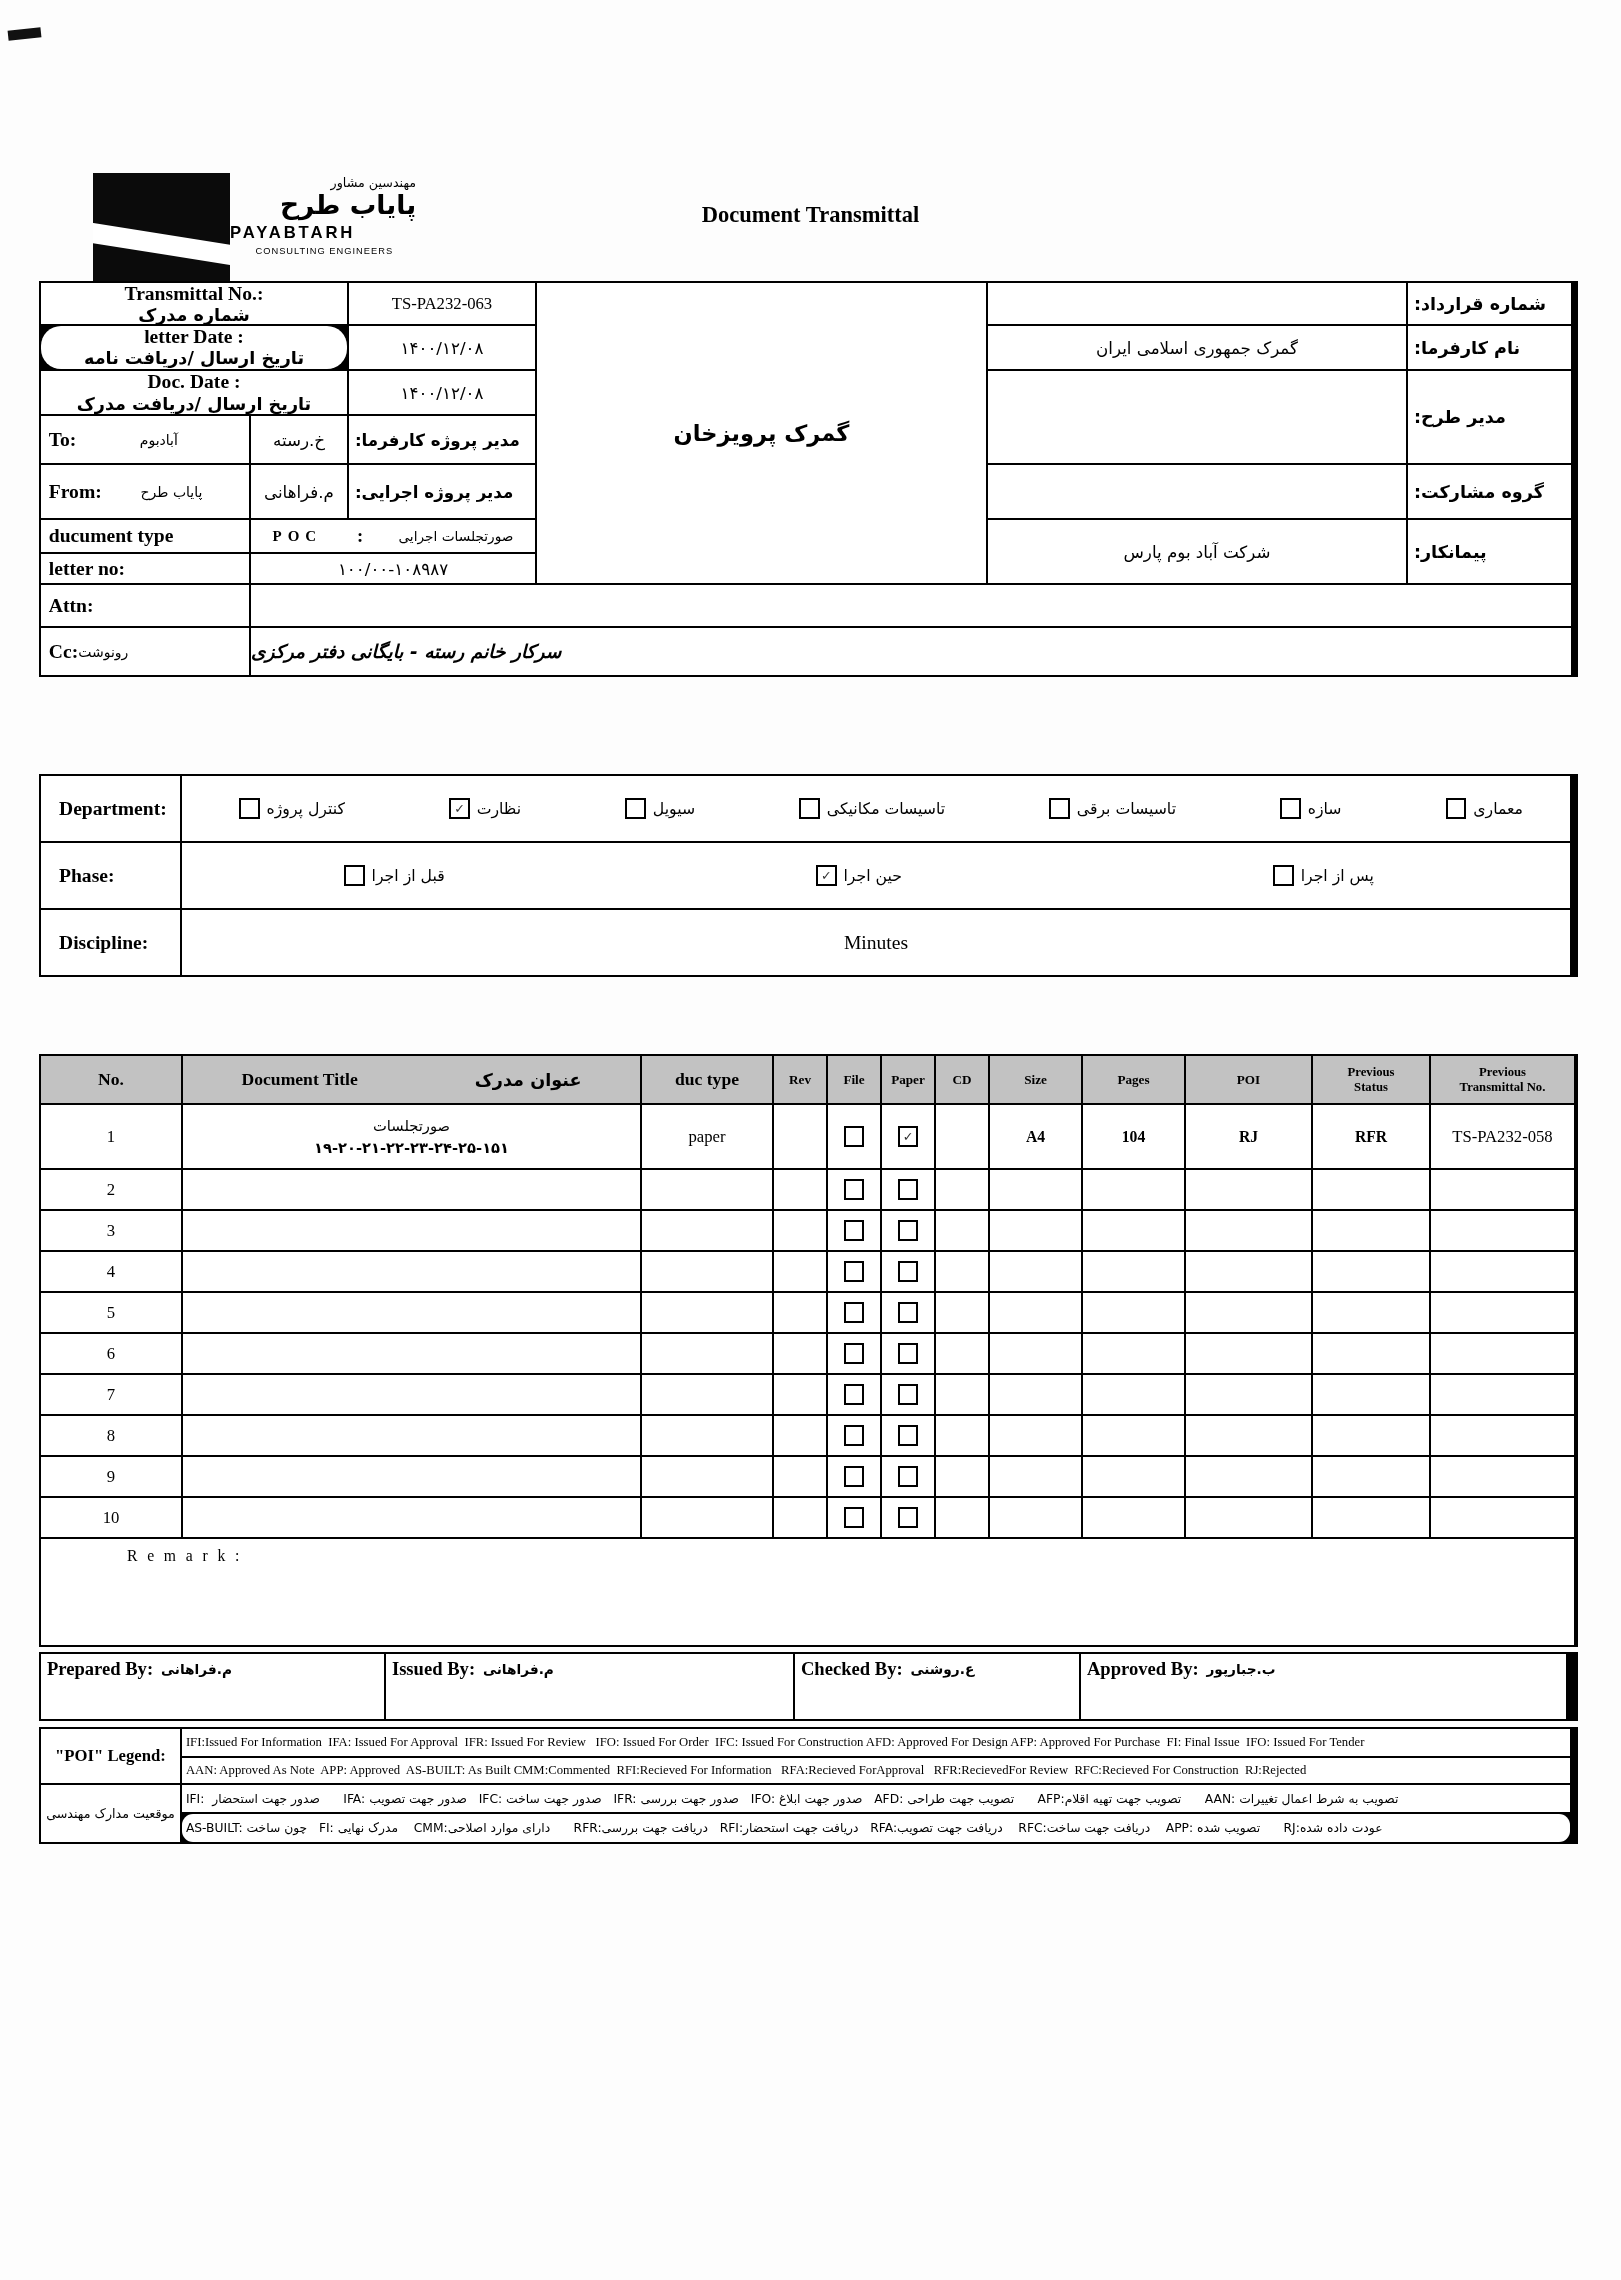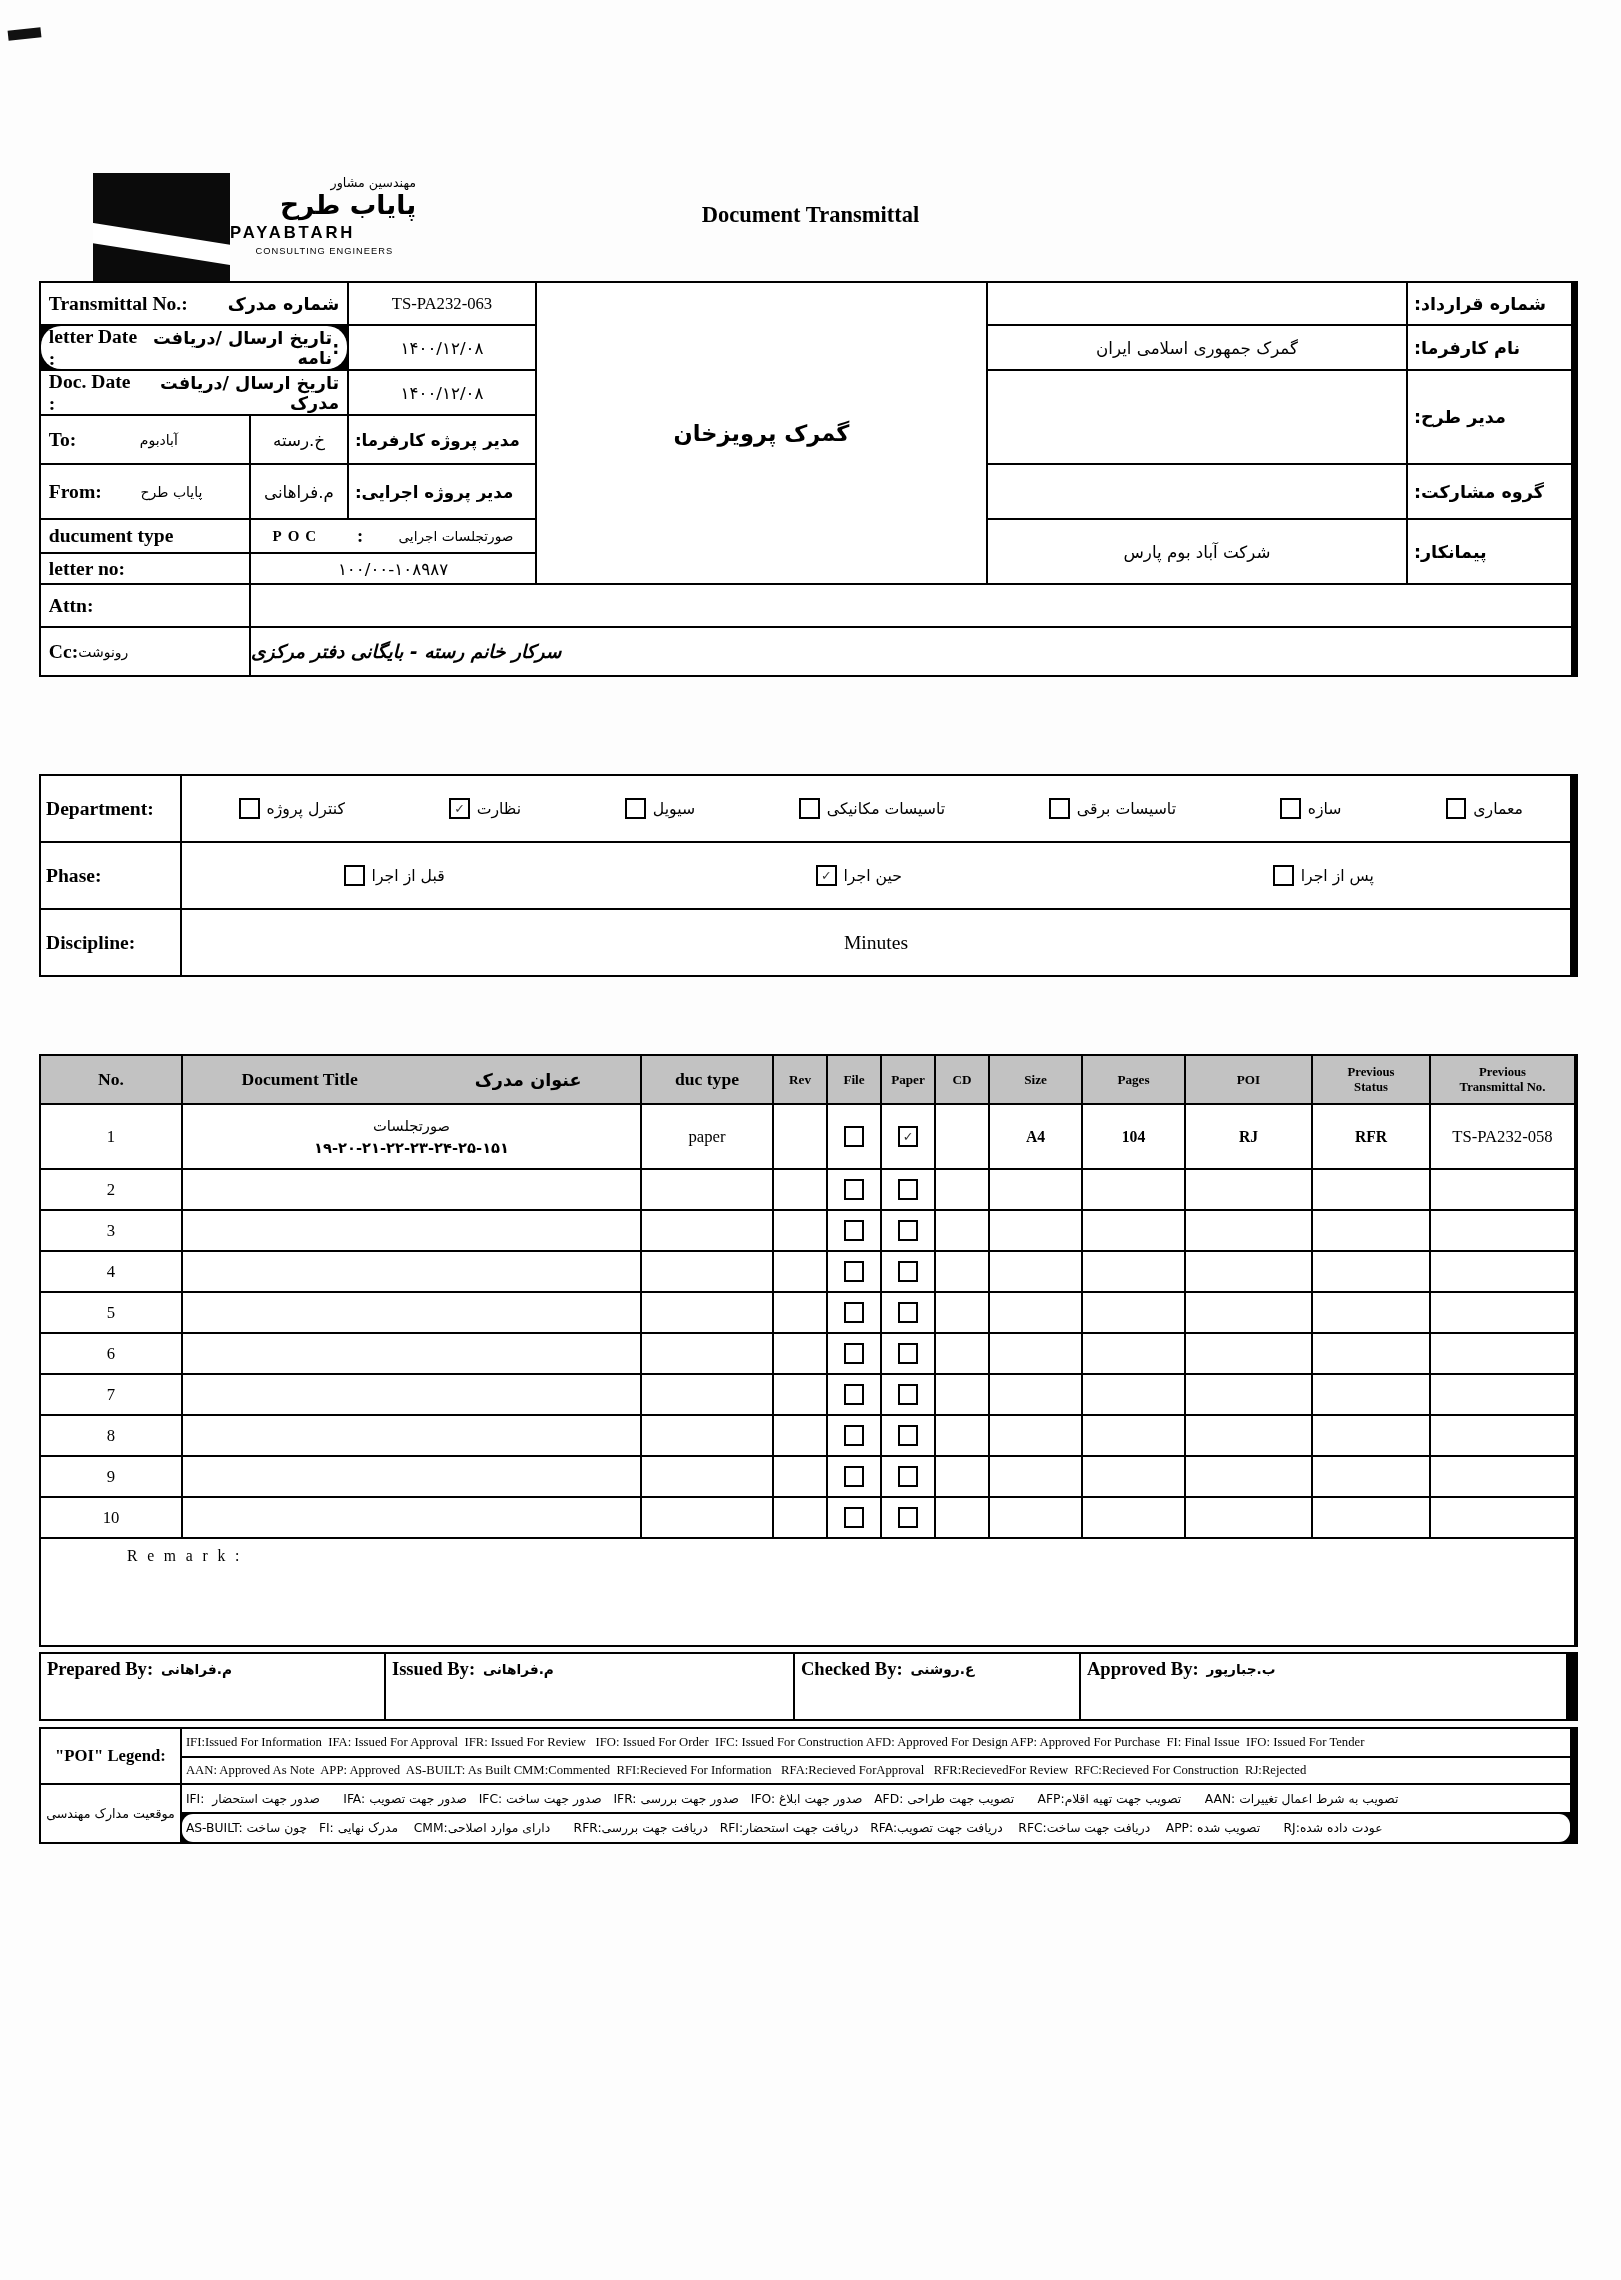--- a/index.html
+++ b/index.html
@@ -26,39 +26,39 @@
   .logo-sub{font-size:9.3px;letter-spacing:1px;font-family:"Liberation Sans",sans-serif;margin-top:2.9px;padding-left:25.5px;}
 
   .doc-title{position:absolute;left:0;top:202px;width:1621px;text-align:center;font-size:22.5px;font-weight:bold;}
 
   
   .tbl{position:absolute;display:grid;background:#000;gap:2px;border:2.9px solid #000;}
   .tbl>div{background:#fff;overflow:hidden;}
 
   
   .top-tbl{left:39px;top:281px;width:1535px;grid-template-columns:208px 96px 186px 449px 418px 163px;grid-template-rows:41px 43px 43px 47px 53px 32px 29px 41px 47px;}
-  .lblcell{display:flex;align-items:center;justify-content:space-between;padding:0 7.8px;}
+  .lblcell{display:flex;align-items:center;justify-content:space-between;padding:0 7.8px;flex-direction:column;}
   .lblcell .en{font-size:19.6px;font-weight:bold;}
   .lblcell .fa{font-size:17.6px;font-weight:bold;}
   .valcell{display:flex;align-items:center;justify-content:center;font-size:16.7px;}
   .tofrom{display:flex;align-items:center;padding:0 7.8px;}
   .tofrom .en{font-size:19.6px;font-weight:bold;}
   .tofrom .fa{flex:1;text-align:center;font-size:14px;}
   .mgr{display:flex;align-items:center;justify-content:flex-end;padding:0 5.9px;font-size:16.7px;font-weight:bold;}
   .rl{display:flex;align-items:center;justify-content:flex-end;padding:0 5.9px;font-size:17.6px;font-weight:bold;}
   .poc-cell{display:flex;align-items:center;justify-content:space-between;padding:0 21.6px;}
   .poc-code{font-size:15px;font-weight:bold;letter-spacing:5.9px;}
   .poc-colon{font-size:18.6px;font-weight:bold;}
   .poc-fa{font-size:13.7px;}
   .cen-cell{display:flex;align-items:center;justify-content:center;font-size:22.5px;font-weight:bold;}
   .cc-val{display:flex;align-items:center;justify-content:flex-end;padding-right:157px;font-size:18.6px;font-weight:bold;font-style:italic;}
 
   
   .class-tbl{left:39px;top:774px;width:1535px;grid-template-columns:139px 1388px;grid-template-rows:65px 65px 65px;}
-  .class-lbl{display:flex;align-items:center;padding-left:5px;font-size:19.6px;font-weight:bold;}
+  .class-lbl{display:flex;align-items:center;padding-left:18px;font-size:19.6px;font-weight:bold;}
   .chk-row{display:flex;align-items:center;justify-content:space-between;}
   .chk-item{display:flex;align-items:center;gap:6.9px;}
   .chk{width:16.7px;height:16.7px;border:2px solid #000;display:inline-flex;align-items:center;justify-content:center;font-size:12.7px;color:#333;flex:0 0 auto;background:#fff;}
   .chk-label{font-size:15.7px;}
   .dept-row{padding:0 47px 0 57px;}
   .phase-row{padding:0 196px 0 162px;}
   .disc-val{display:flex;align-items:center;justify-content:center;font-size:19.6px;}
 
   
   .doc-tbl{left:39px;top:1054px;width:1535px;

